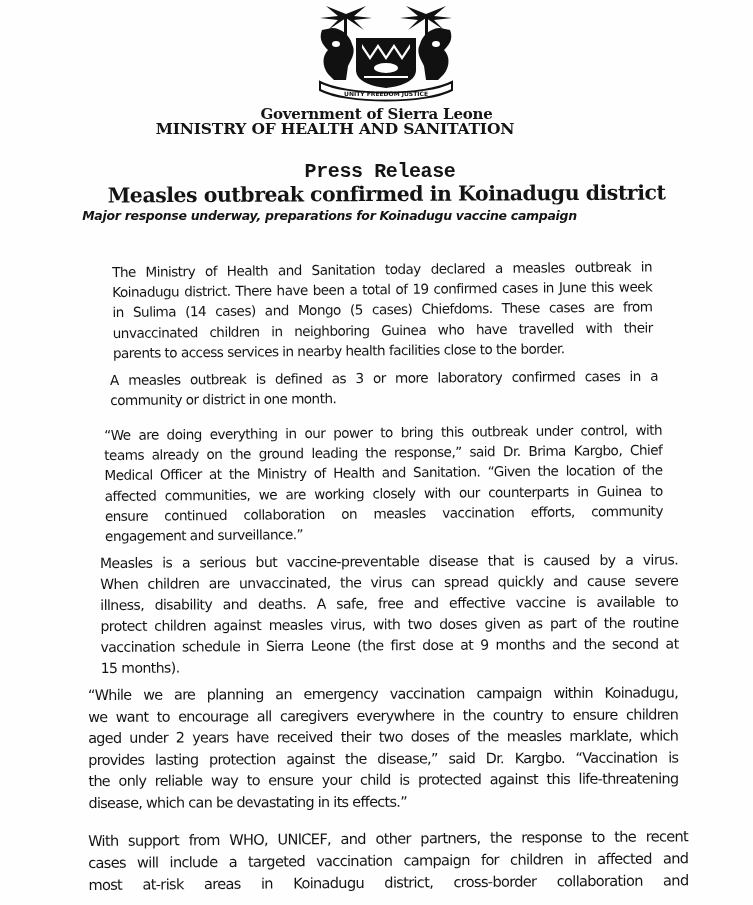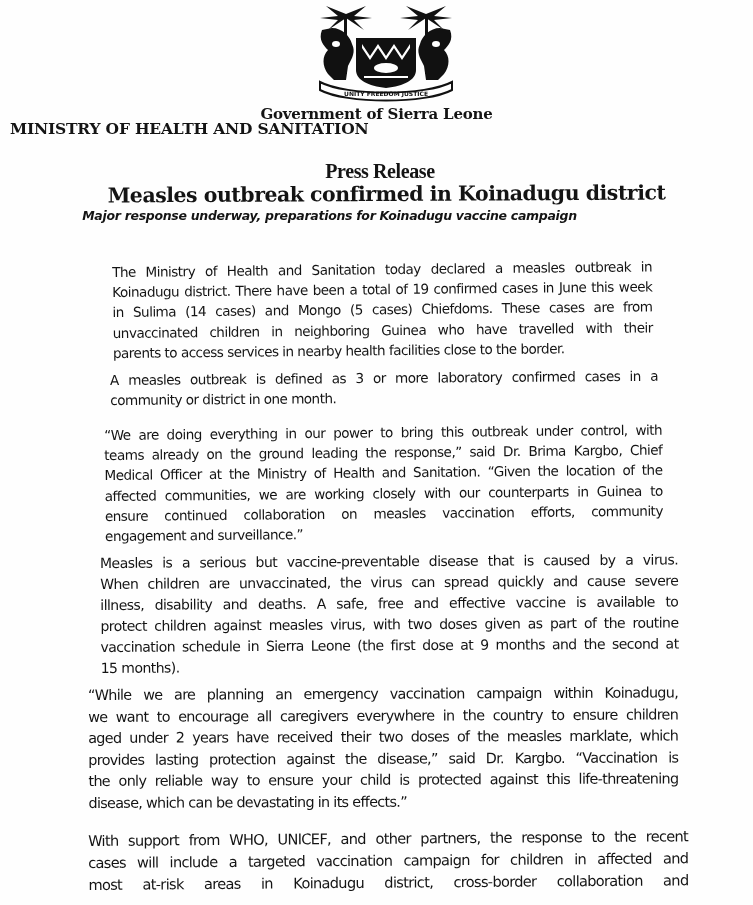--- a/index.html
+++ b/index.html
@@ -8,27 +8,27 @@
       font-family: "DejaVu Serif", "Liberation Serif", serif; color: #141414;
     }
     .page { position: absolute; left: 0; top: 0; width: 753px; height: 905px; background: #fefefe; }
 
     .crest { position: absolute; left: 316px; top: 0px; width: 140px; height: 104px; }
     .gov-name {
       position: absolute; left: 0; width: 753px; top: 105px; text-align: center;
       font-family: "DejaVu Serif", serif; font-weight: bold; font-size: 15px; letter-spacing: -0.2px;
     }
     .ministry {
-      position: absolute; left: 0; width: 660px; top: 119px; text-align: left;
+      position: absolute; left: 0; width: 660px; top: 119px; text-align: center;
       font-family: "DejaVu Serif", serif; font-weight: bold; font-size: 15.5px; letter-spacing: -0.2px;
       padding-left: 10px; box-sizing: border-box;
     }
     .pr-title {
       position: absolute; left: 0; width: 753px; top: 160px; text-align: center;
-      font-family: Liberation Serif, serif; font-weight: bold; font-size: 20px; letter-spacing: -0.4px;
+      font-family: Liberation Mono, monospace; font-weight: bold; font-size: 20px; letter-spacing: -0.4px;
       padding-left: 7px; box-sizing: border-box;
     }
     .headline {
       position: absolute; left: 0; width: 753px; top: 182px; text-align: center;
       font-family: "DejaVu Serif", serif; font-weight: bold; font-size: 20.5px; letter-spacing: -0.5px;
       padding-left: 20px; box-sizing: border-box;
       transform: rotate(-0.3deg);
     }
     .subhead {
       position: absolute; left: 0; width: 639px; top: 208px; text-align: center;

